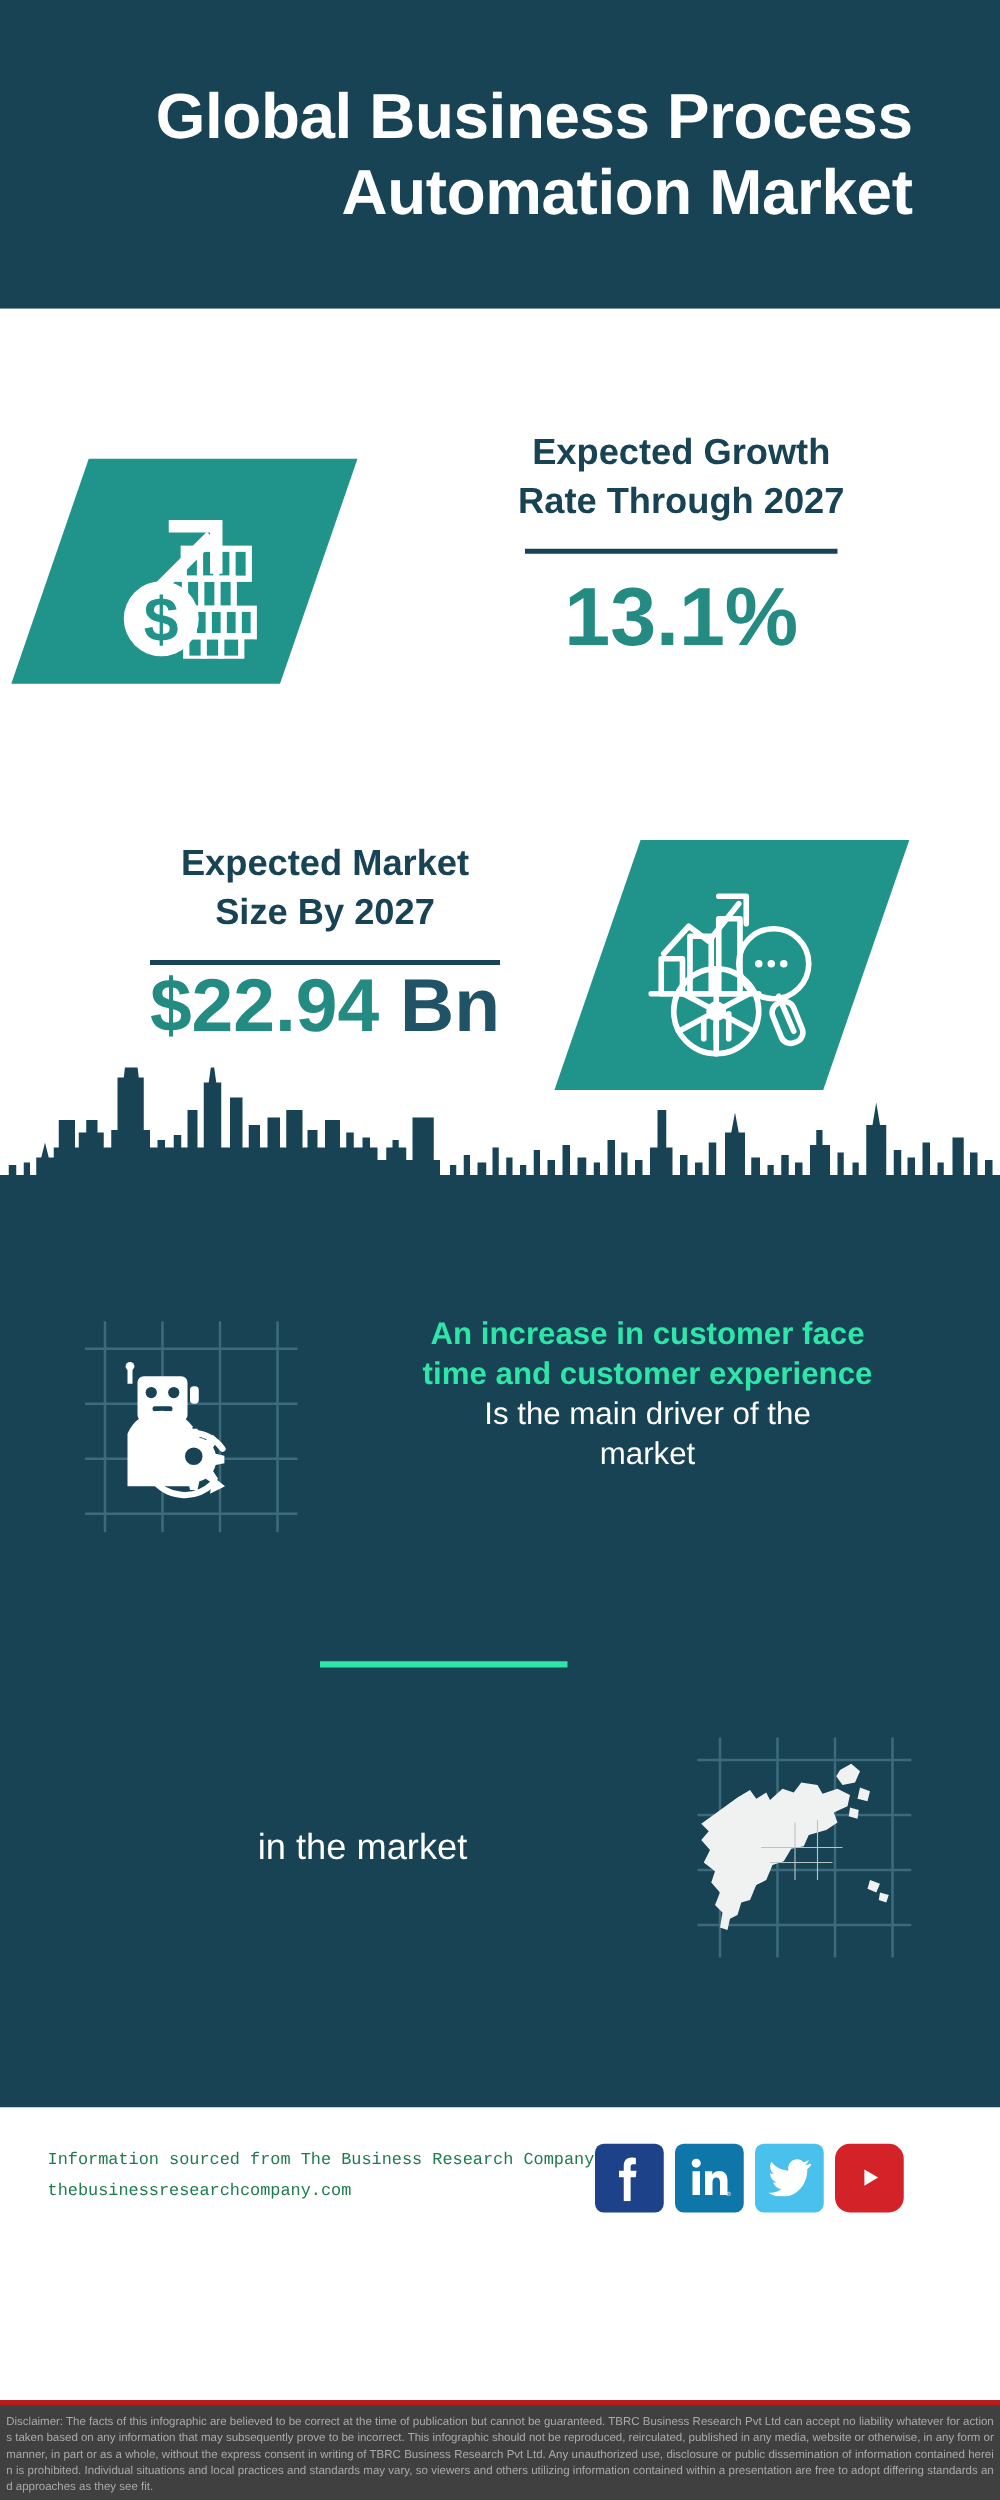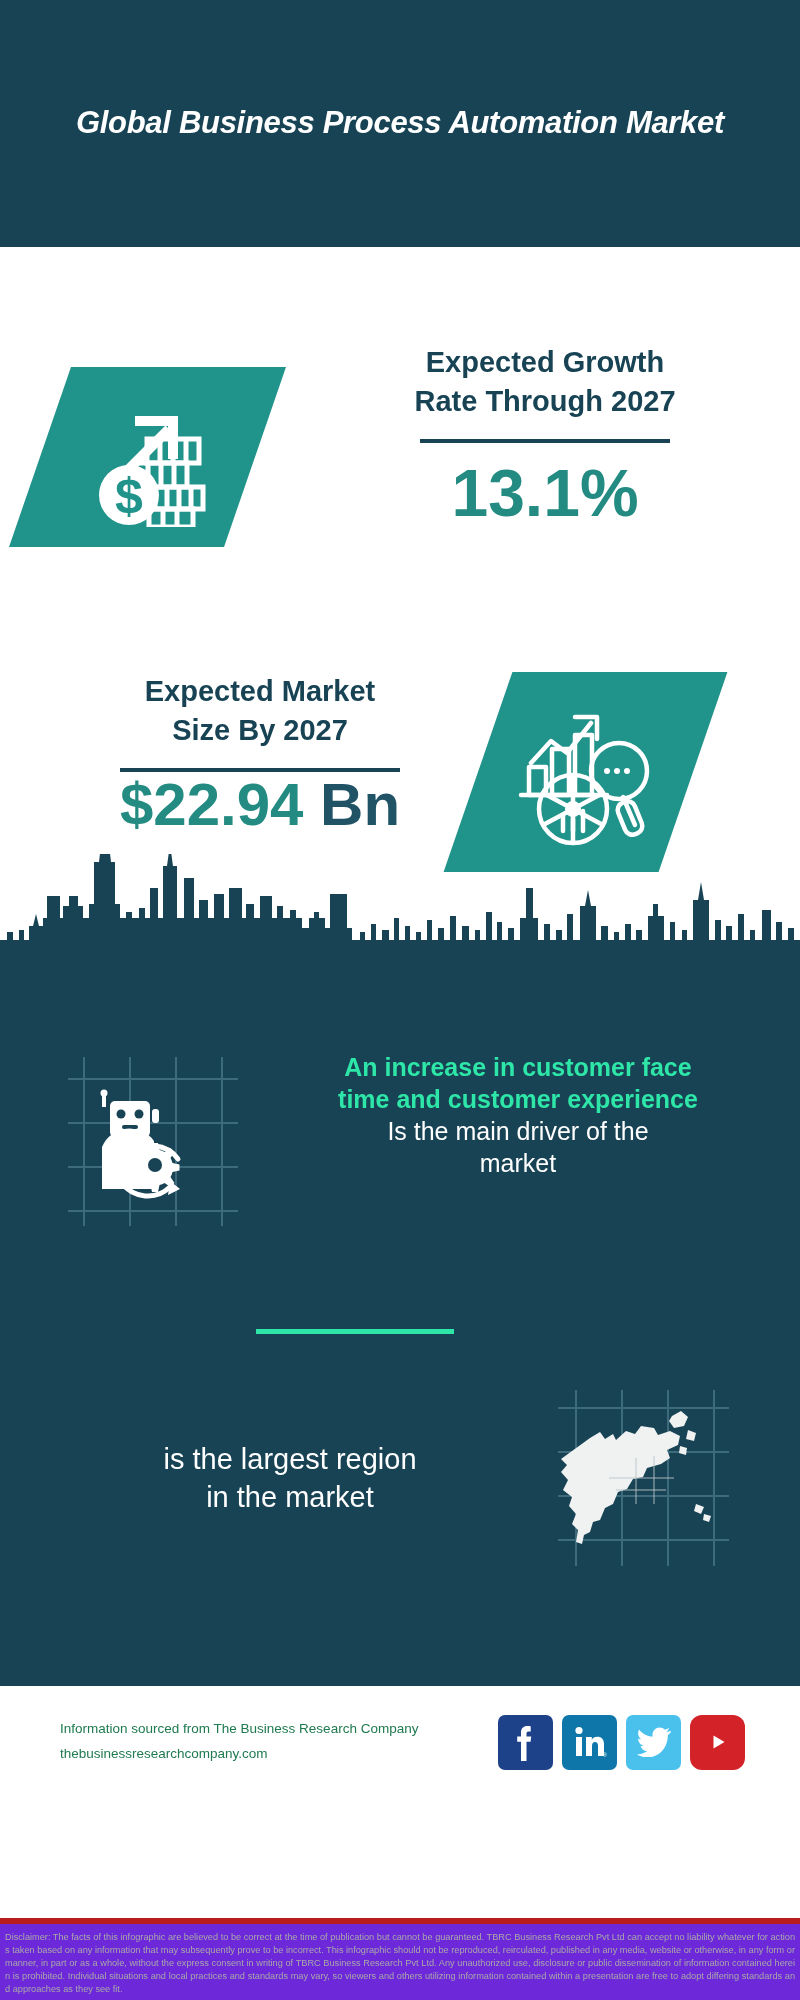--- a/index.html
+++ b/index.html
@@ -14,27 +14,26 @@
 
   
   .header{
     width:800px;height:247px;
     background:#174354;
     display:flex;align-items:center;justify-content:center;
     box-sizing:border-box;padding:0 40px;
   }
   .header-title{
     color:#ffffff;
-    font-size:31px;
+    font-size:51px;
     font-weight:bold;
     line-height:1.18;
-    text-align:left;
+    text-align:right;
     letter-spacing:-0.3px;
     max-width:660px;
-    font-style:italic;
   }
 
   
   .stat1{
     position:relative;width:800px;height:355px;background:#fff;
   }
   .para-left{
     position:absolute;left:40px;top:120px;
     width:215px;height:180px;
     background:#20938A;
@@ -121,35 +120,35 @@
   }
   .region-icon-wrap{
     width:200px;height:185px;position:relative;margin-left:4px;
   }
 
   
   .footer{
     position:relative;width:800px;height:112px;background:#fff;
     border-top:0;display:flex;align-items:center;
   }
-  .src-block{margin-left:60px;width:430px;}
+  .src-block{margin-left:38px;width:430px;font-family:Liberation Mono, monospace;}
   .src-line{
     color:#1E7A4F;font-size:13.5px;line-height:1.85;white-space:nowrap;
   }
   .socials{display:flex;gap:9px;align-items:center;margin-left:8px;}
   .sico{width:55px;height:55px;border-radius:7px;display:flex;align-items:center;justify-content:center;}
   .sico.fb{background:#1D4289;}
   .sico.li{background:#0E76A8;}
   .sico.tw{background:#4AC0ED;}
   .sico.yt{background:#D42229;border-radius:12px;}
 
   .disc-wrap{
     position:absolute;left:0;bottom:0;width:800px;
-    border-top:6px solid #b91c1c;
-    box-sizing:border-box;padding:7px 5px 4px 5px;background:#6d28d9;
+    border-top:4px solid #b91c1c;
+    box-sizing:border-box;padding:7px 5px 4px 5px;background:#404040;
   }
   .disclaimer{
     color:#a9a9a9;font-size:9.2px;line-height:1.42;text-align:justify;
     word-break:break-all;
   }
 </style>
 </head>
 <body>
 
 <div class="page">
@@ -295,21 +294,20 @@
         <div class="hl-green">time and customer experience</div>
         <div class="white-line">Is the main driver of the</div>
         <div class="white-line">market</div>
       </div>
     </div>
 
     <div class="mid-rule"></div>
 
     <div class="region-row">
       <div class="region-text">
-        <div class="region-white">is the largest region</div>
         <div class="region-white">in the market</div>
       </div>
       <div class="region-icon-wrap">
         <svg width="200" height="185" viewBox="0 0 200 185" fill="none" aria-hidden="true">
           <g stroke="#3d6b7c" stroke-width="2">
             <line x1="4" y1="22" x2="175" y2="22"></line>
             <line x1="4" y1="66" x2="175" y2="66"></line>
             <line x1="4" y1="110" x2="175" y2="110"></line>
             <line x1="4" y1="154" x2="175" y2="154"></line>
             <line x1="22" y1="4" x2="22" y2="180"></line>

